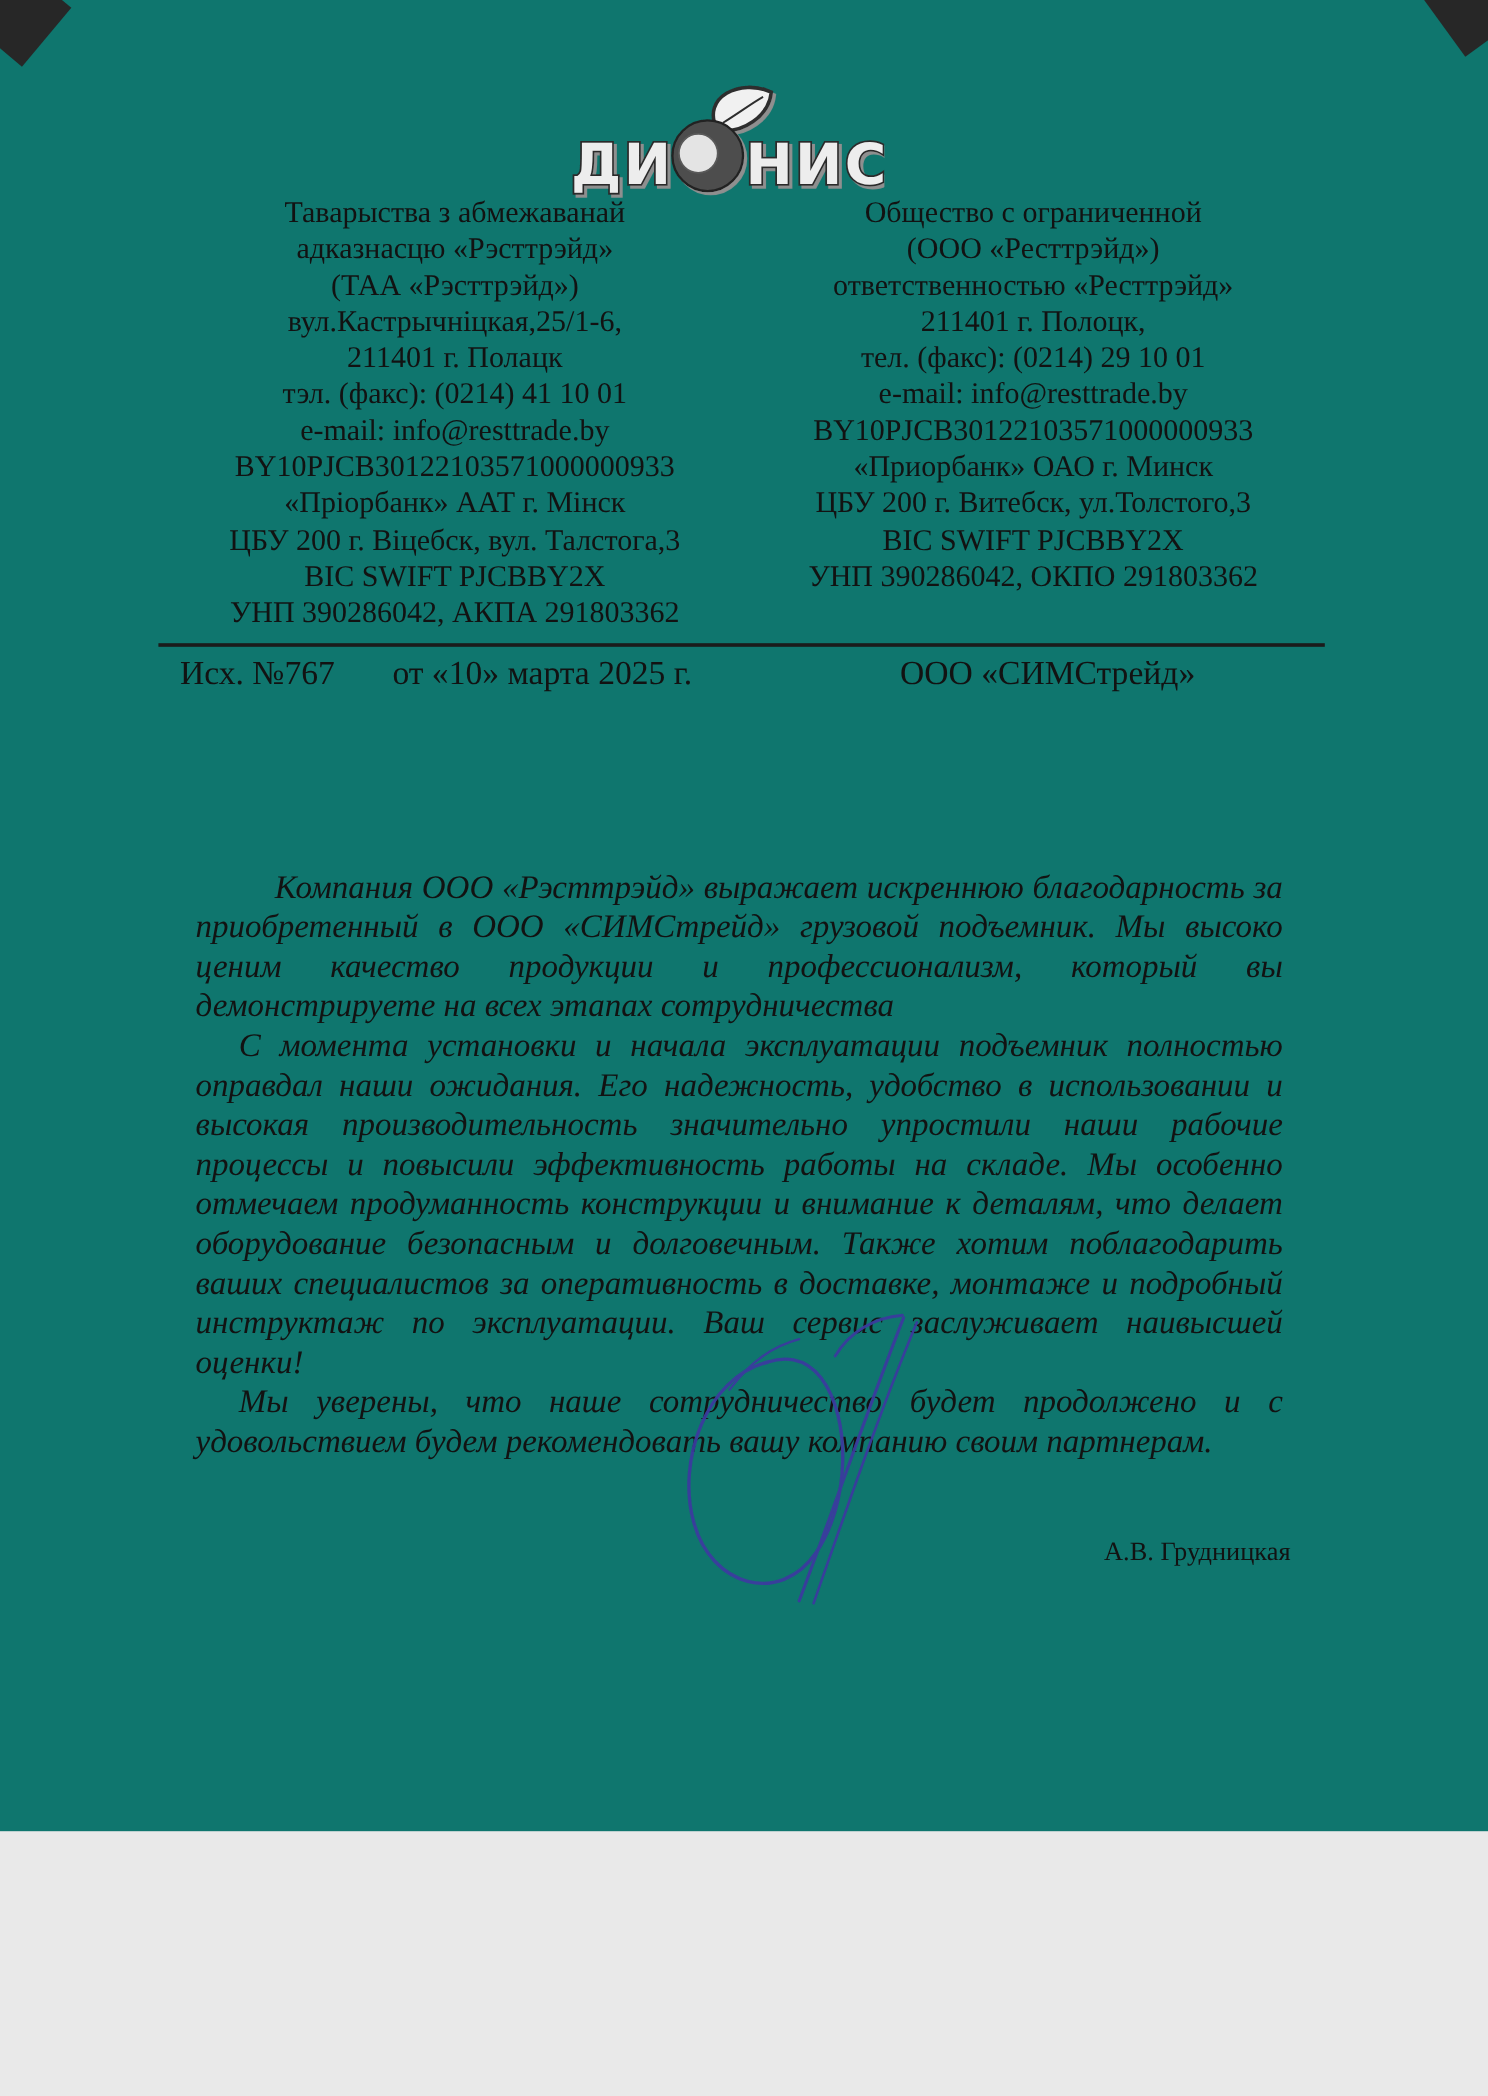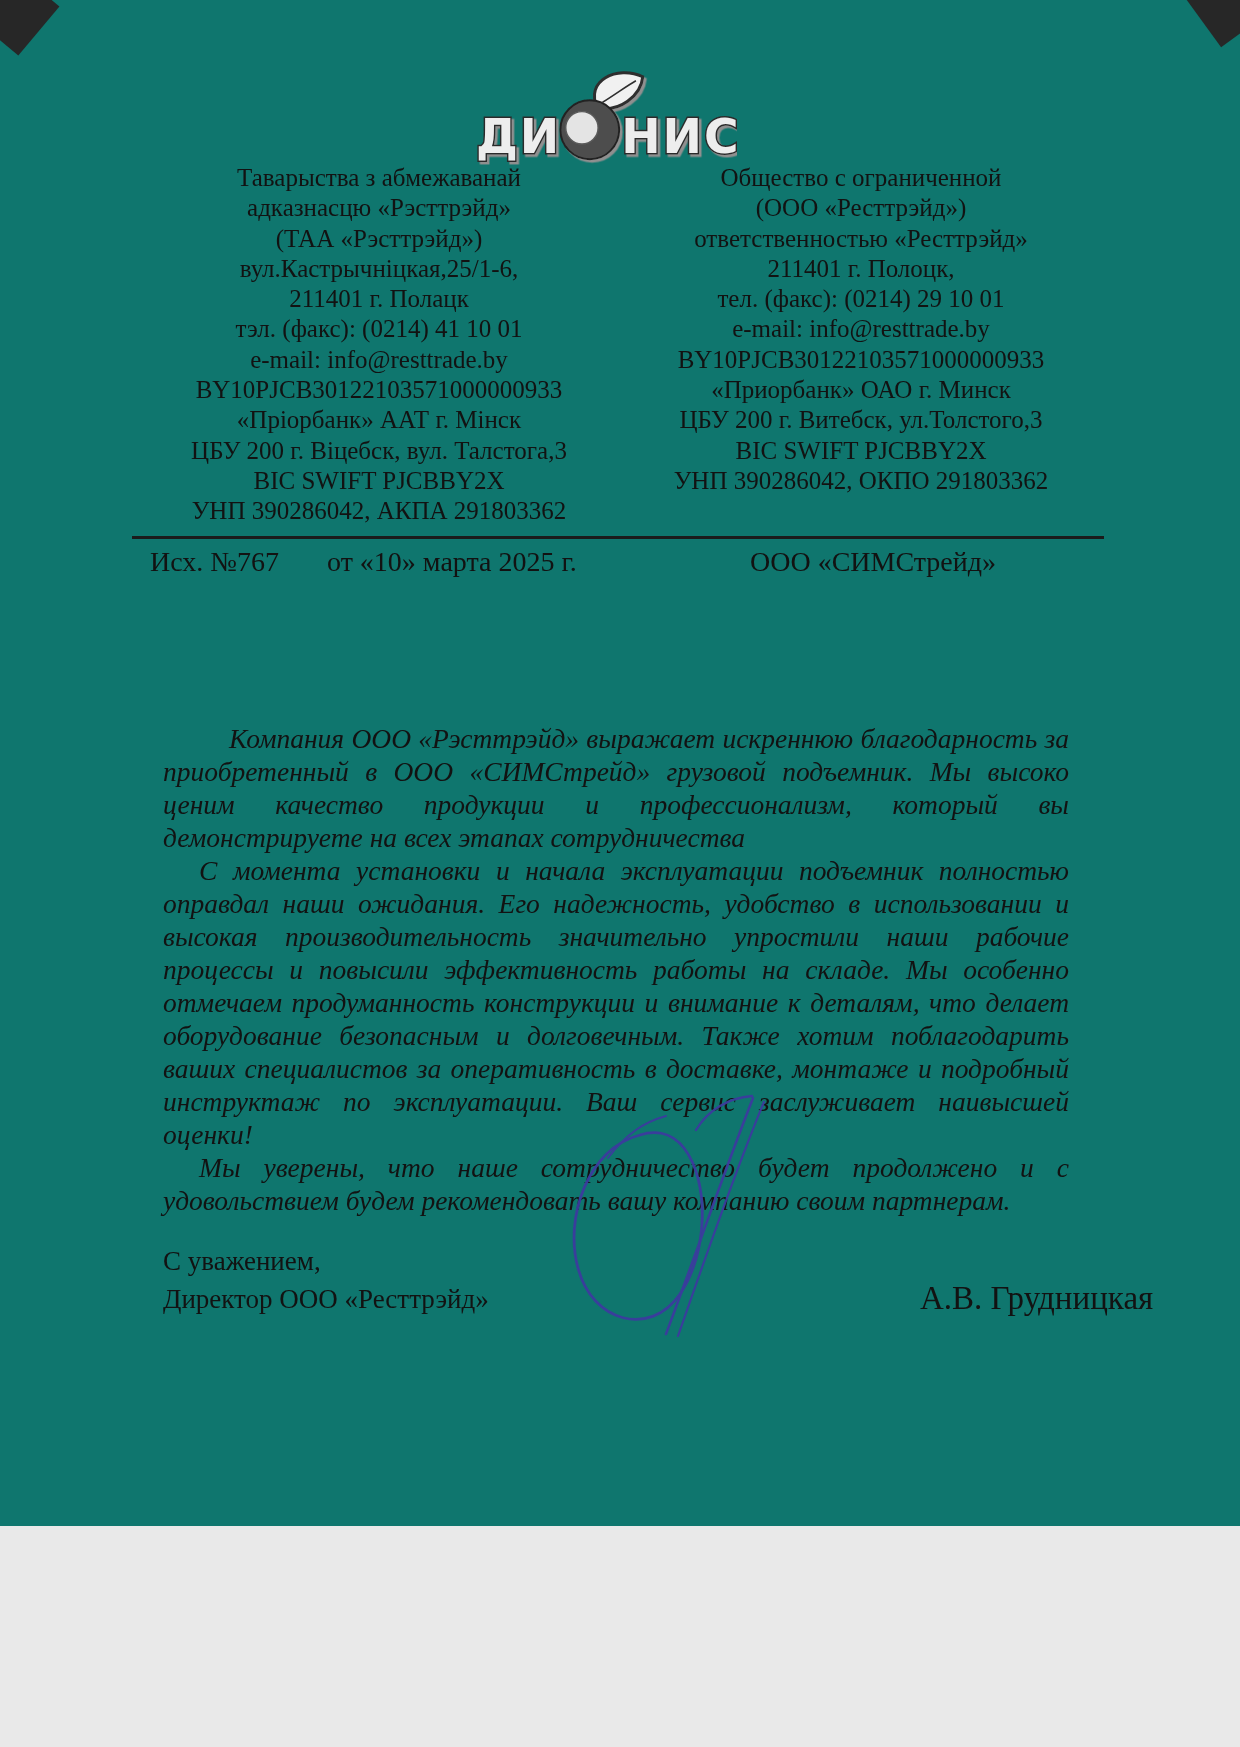--- a/index.html
+++ b/index.html
@@ -41,21 +41,21 @@
 
   .body-text {
     position:absolute; top:722px; left:163px; width:906px;
     font-size:27.5px; line-height:33px;
     text-align:justify;
   }
   .body-text p { margin:0; text-indent:36px;font-style:italic; }
   .body-text p:first-child { text-indent:66px; }
 
   .sign-block { position:absolute; top:1242px; left:163px; font-size:27px; line-height:38px; }
-  .sign-name  { position:absolute; top:1280px; left:920px; font-size:33px; }
+  .sign-name  { position:absolute; top:1280px; left:920px; font-size:22px; }
 
   .signature-svg { position:absolute; left:548px; top:1088px; width:235px; height:250px; }
 
   .footer { position:absolute; left:165px; top:1592px; font-size:25px; line-height:34px; color:#1d1d1d; }
 </style>
 </head>
 <body>
 
 <div class="page">
 
@@ -119,24 +119,20 @@
     <span>Исх. №767</span><span class="ref-date">от «10» марта 2025 г.</span>
     <span class="ref-recipient">ООО «СИМСтрейд»</span>
   </div>
 
   <div class="body-text">
       <p>Компания ООО «Рэсттрэйд» выражает искреннюю благодарность за приобретенный в ООО «СИМСтрейд» грузовой подъемник. Мы высоко ценим качество продукции и профессионализм, который вы демонстрируете на всех этапах сотрудничества</p>
       <p>С момента установки и начала эксплуатации подъемник полностью оправдал наши ожидания. Его надежность, удобство в использовании и высокая производительность значительно упростили наши рабочие процессы и повысили эффективность работы на складе. Мы особенно отмечаем продуманность конструкции и внимание к деталям, что делает оборудование безопасным и долговечным. Также хотим поблагодарить ваших специалистов за оперативность в доставке, монтаже и подробный инструктаж по эксплуатации. Ваш сервис заслуживает наивысшей оценки!</p>
       <p>Мы уверены, что наше сотрудничество будет продолжено и с удовольствием будем рекомендовать вашу компанию своим партнерам.</p>
     </div>
 
-  <div class="sign-block">
-    <div>С уважением,</div>
-    <div>Директор ООО «Ресттрэйд»</div>
-  </div>
 
   <svg class="signature-svg" viewBox="0 0 235 250">
     <g fill="none" stroke="#3c3c9e" stroke-linecap="round" opacity="0.95">
       <path stroke-width="2.8" d="M92,47 C40,60 16,130 30,180 C44,234 102,250 132,206 C160,165 162,94 136,60 C122,42 104,43 92,47"></path>
       <path stroke-width="2.6" d="M118,246 C148,166 176,84 205,10"></path>
       <path stroke-width="2.2" d="M130,248 C158,168 186,86 216,14"></path>
       <path stroke-width="2.4" d="M148,42 C160,22 180,10 204,8"></path>
       <path stroke-width="2.0" d="M60,70 C78,46 96,34 118,28"></path>
     </g>
   </svg>

